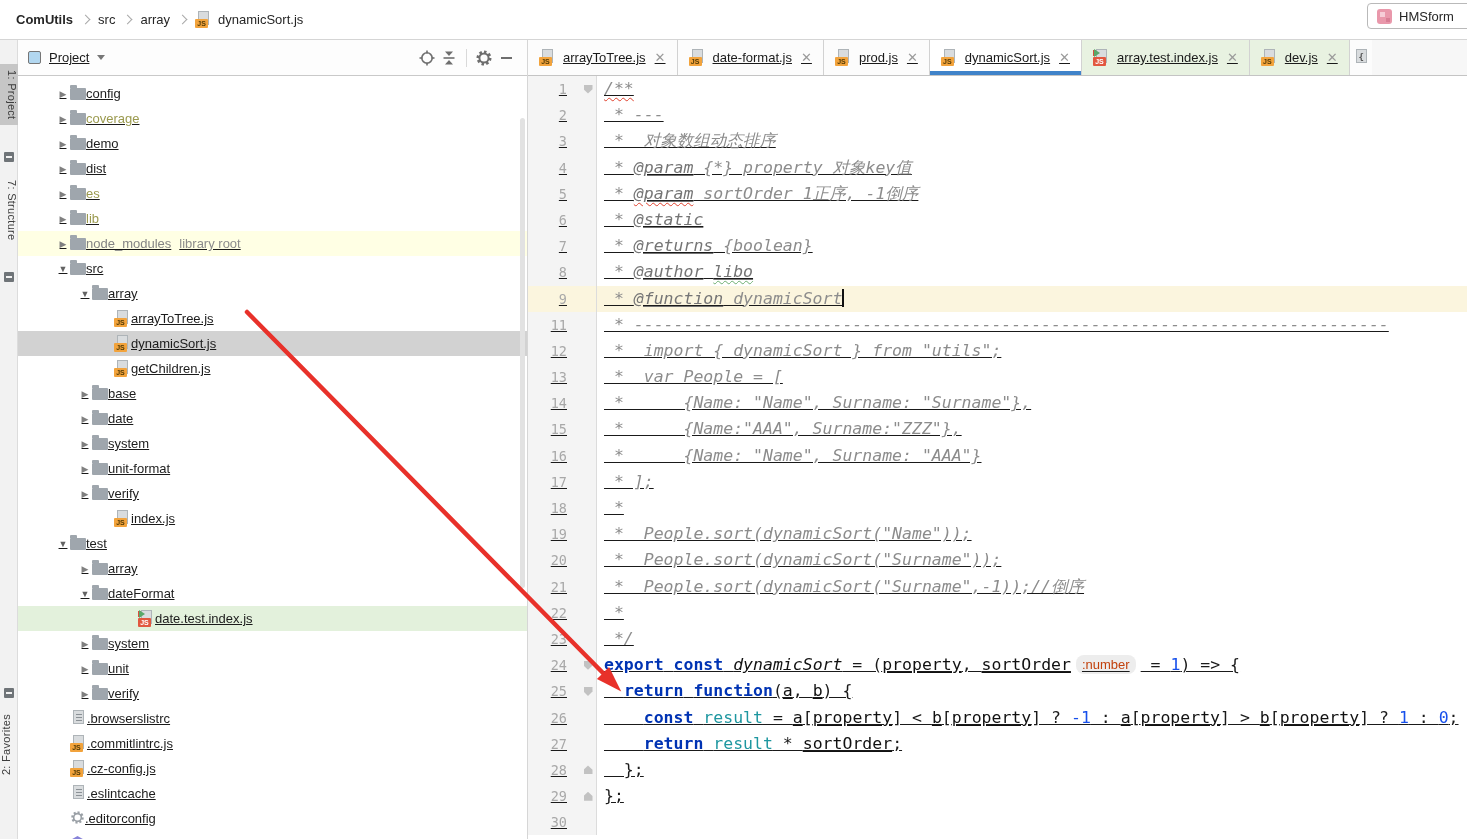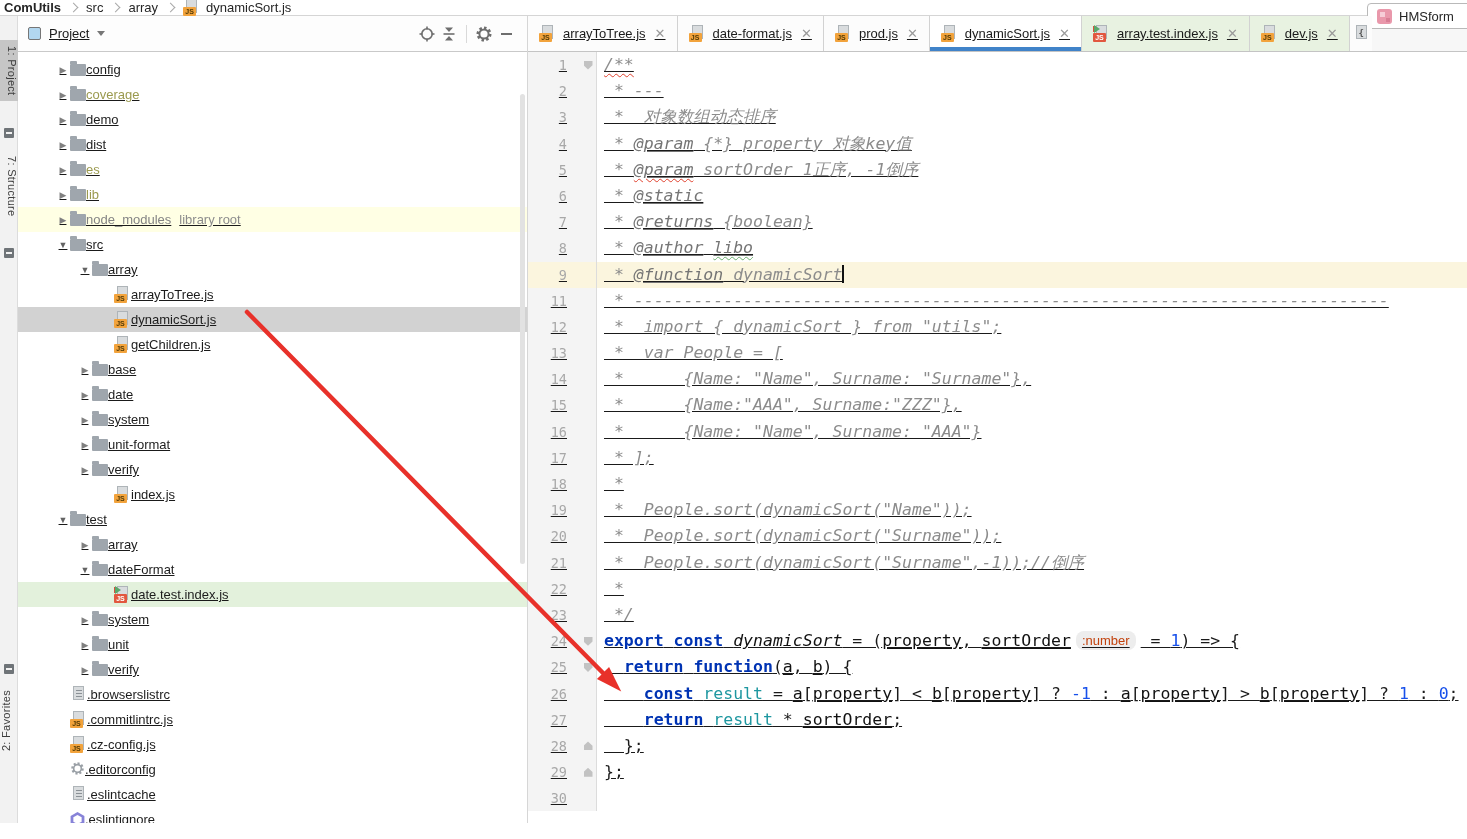--- a/index.html
+++ b/index.html
@@ -1,20 +1,20 @@
 <!DOCTYPE html>
 <html><head>
 <meta charset="utf-8">
 <style>
   * { box-sizing: border-box; margin:0; padding:0; }
   html,body { width:1467px; height:839px; overflow:hidden; }
   body { font-family:"Liberation Sans", sans-serif; background:#fff; position:relative; font-size:13px; color:#1a1a1a; }
 
   
-  #topbar { height:16px; background:#fff; border-bottom:1px solid #d5d5d5; display:flex; align-items:center; padding-left:4px; position:relative; }
+  #topbar { height:40px; background:#fff; border-bottom:1px solid #d5d5d5; display:flex; align-items:center; padding-left:16px; position:relative; }
   .bc-item { font-size:13px; color:#262626; display:flex; align-items:center; gap:6px; }
   .bc-item.root { font-weight:bold; }
   .chev { width:7px; height:7px; border-top:1.6px solid #a8a8a8; border-right:1.6px solid #a8a8a8; transform:rotate(45deg); margin:0 9px; flex:none; }
   #run-btn { position:absolute; left:1367px; top:3px; height:26px; width:150px; border:1px solid #b9b9b9; border-radius:4px; background:#fff; display:flex; align-items:center; gap:7px; padding:0 9px; font-size:13px; color:#262626; }
   .pig { width:15px; height:15px; border-radius:3px; background:#e998ab; position:relative; flex:none; }
   .pig::after { content:""; position:absolute; left:3px; top:3px; width:5px; height:5px; background:#f6cdd7; }
   .pig::before { content:""; position:absolute; right:2px; bottom:2px; width:4px; height:4px; background:#d87e95; }
 
   
   #main { display:flex; height:807px;text-decoration:underline; }
@@ -36,21 +36,21 @@
   #header-spacer { flex:1; }
   .hicon { width:22px; height:22px; display:flex; align-items:center; justify-content:center; color:#6e6e6e; }
   .hsep { width:1px; height:18px; background:#d9d9d9; margin:0 6px; }
   .minus { width:11px; height:2px; background:#6e6e6e; }
 
   
   #tree { flex:1; overflow:hidden; padding-top:5px; background:#fff; }
   .trow { height:25px; display:flex; align-items:center; white-space:nowrap; }
   .trow.sel { background:#d2d2d2; }
   .trow.lib { background:#ffffe4; }
-  .trow.grn { background:#e3f1dc; }
+  .trow.grn { background:#e3f1dc;padding-left:24px; }
   .tpad { flex:none; }
   .arrow { width:14px; flex:none; font-size:9px; color:#808080; text-align:center; }
   .arrow.open { color:#636363; }
   .tlabel { font-size:13px; color:#1c1c1c; }
   .tlabel.excl { color:#9b9a4f; }
   .tlabel.dim { color:#848484; }
   .tsuffix { margin-left:8px; font-size:13px; color:#8c8c8c; }
   .folder { width:16px; height:12px; background:#9fa6ad; border-radius:1px; position:relative; flex:none; margin-top:1px; }
   .folder::before { content:""; position:absolute; top:-3px; left:0; width:7px; height:3px; background:#9fa6ad; border-radius:1px 1px 0 0; }
   #tree-scrollbar { position:absolute; right:2px; top:78px; width:5px; height:470px; background:#e2e2e2; border-radius:3px; }
@@ -363,38 +363,38 @@
           <span class="tpad" style="width: 14px;"></span>
           <span class="fico js">
             <span class="page"></span>
             <span class="badge">JS</span>
           </span>
           <span class="tlabel">.cz-config.js</span>
         </div>
         <div class="trow">
           <span class="tpad" style="width: 38px;"></span>
           <span class="tpad" style="width: 14px;"></span>
+          <span class="fico txt">
+            <span class="page"></span>
+            <span class="lines"></span>
+          </span>
+          <span class="tlabel">.eslintcache</span>
+        </div>
+        <div class="trow">
+          <span class="tpad" style="width: 38px;"></span>
+          <span class="tpad" style="width: 14px;"></span>
           <span class="gearico"><svg width="15" height="15" viewBox="0 0 18 18">
               <circle cx="9" cy="9" r="6" fill="none" stroke="#9aa0a6" stroke-width="3" stroke-dasharray="2.4 2.2"></circle>
               <circle cx="9" cy="9" r="4.6" fill="none" stroke="#9aa0a6" stroke-width="2"></circle>
             </svg></span>
           <span class="tlabel">.editorconfig</span>
         </div>
         <div class="trow">
           <span class="tpad" style="width: 38px;"></span>
           <span class="tpad" style="width: 14px;"></span>
-          <span class="fico txt">
-            <span class="page"></span>
-            <span class="lines"></span>
-          </span>
-          <span class="tlabel">.eslintcache</span>
-        </div>
-        <div class="trow">
-          <span class="tpad" style="width: 38px;"></span>
-          <span class="tpad" style="width: 14px;"></span>
           <span class="hexa"></span>
           <span class="tlabel">.eslintignore</span>
         </div>
       </div>
     <div id="tree-scrollbar"></div>
   </div>
 
   <div id="editor">
     <div id="tabbar">
         <div class="tab">

